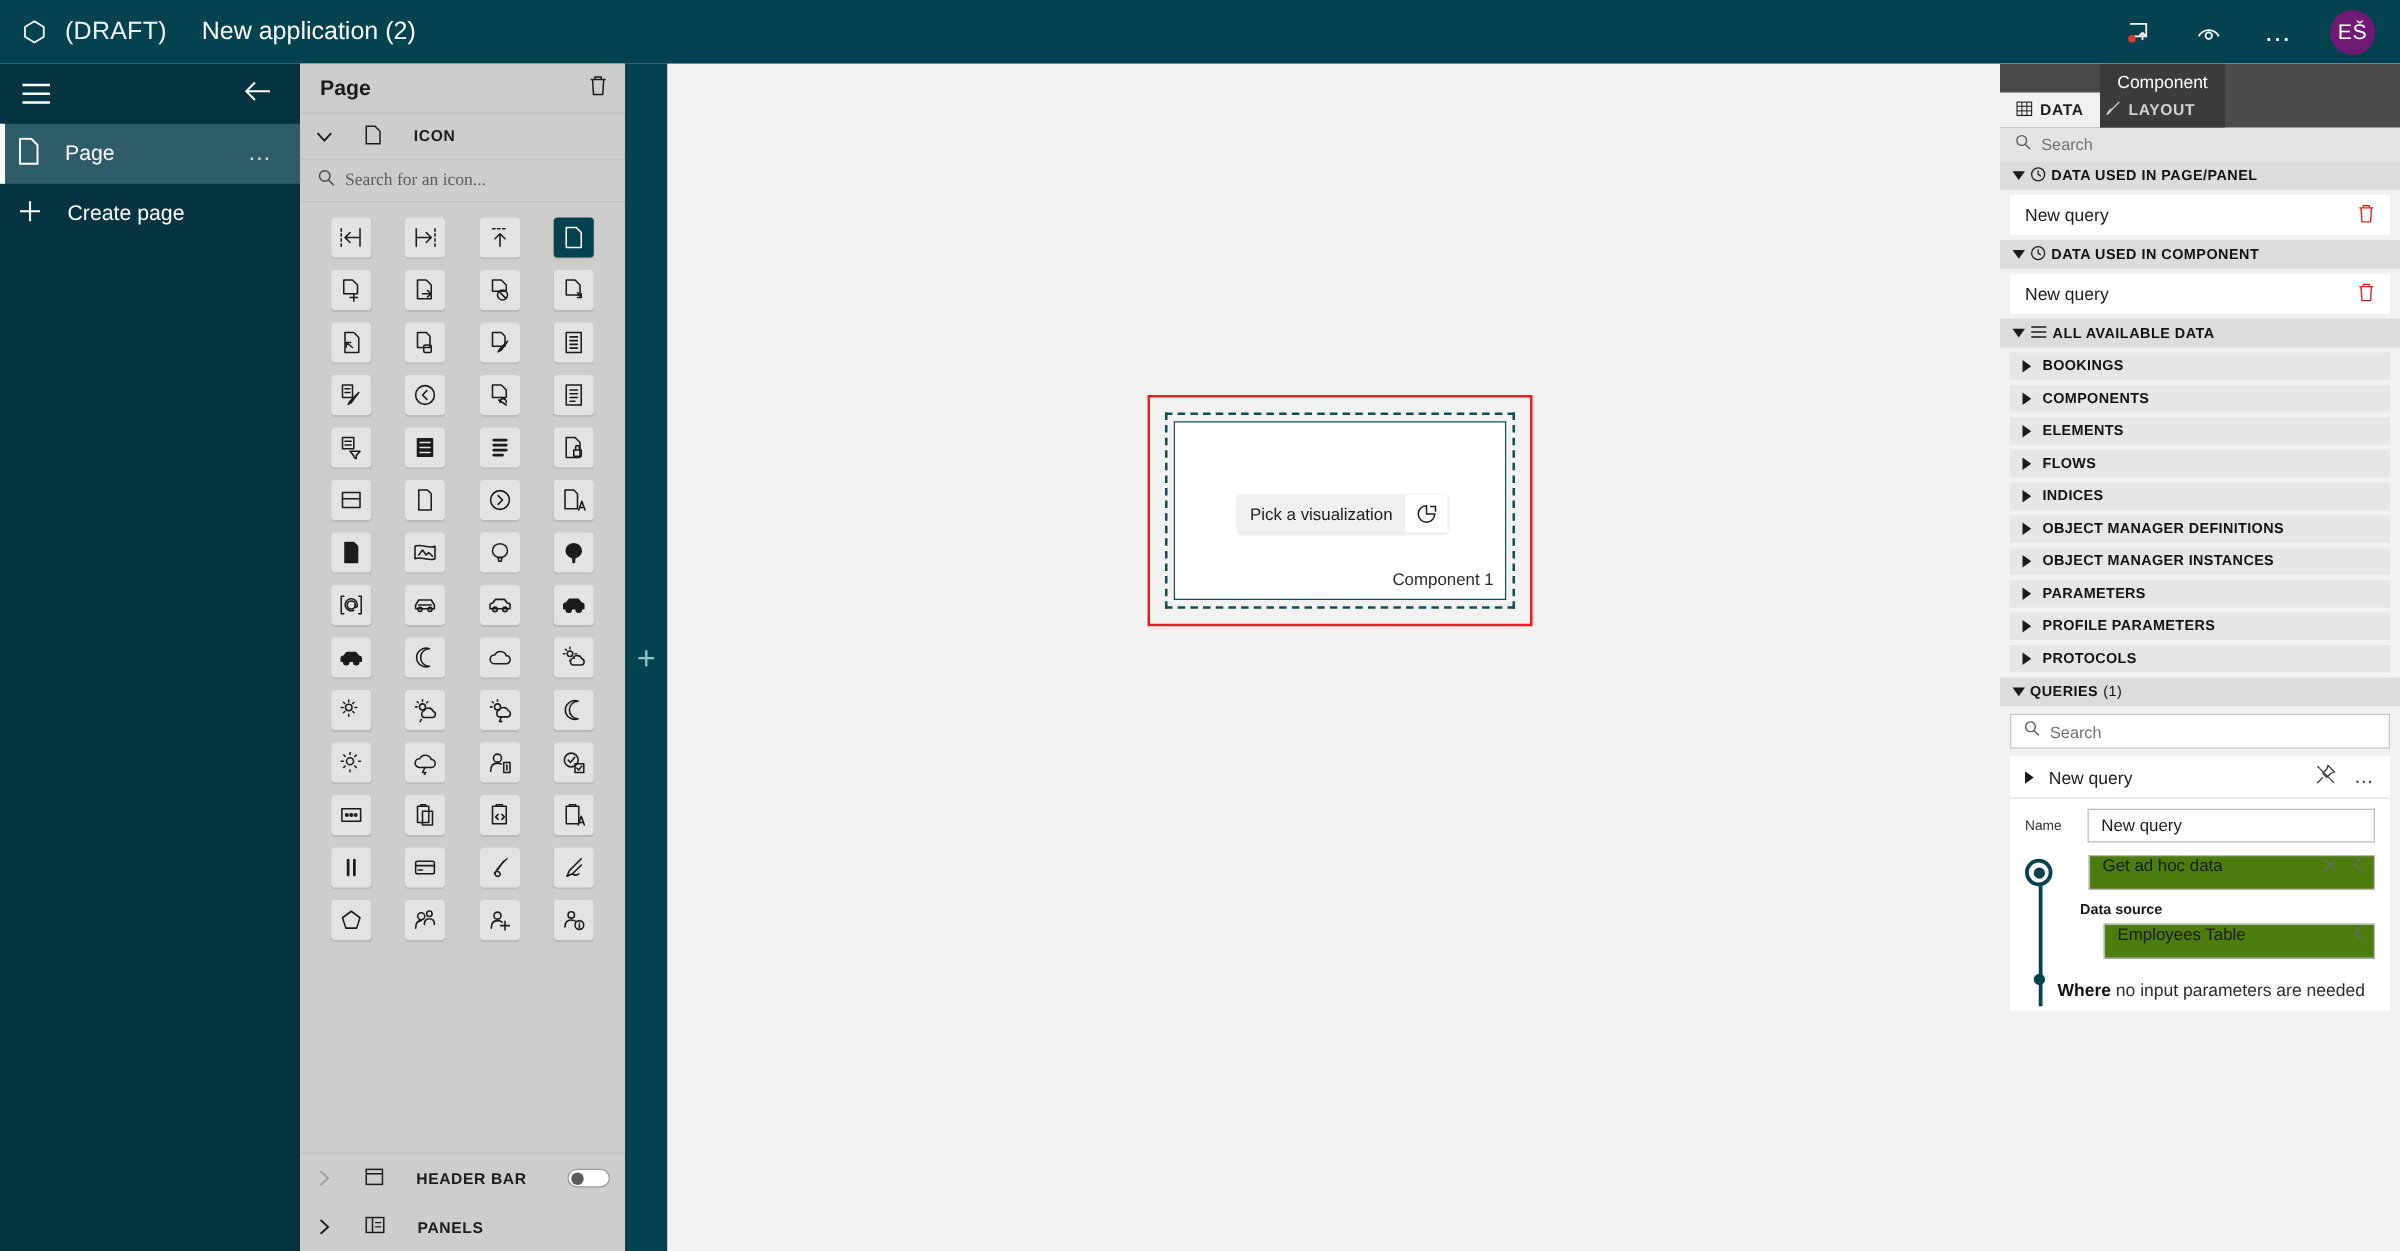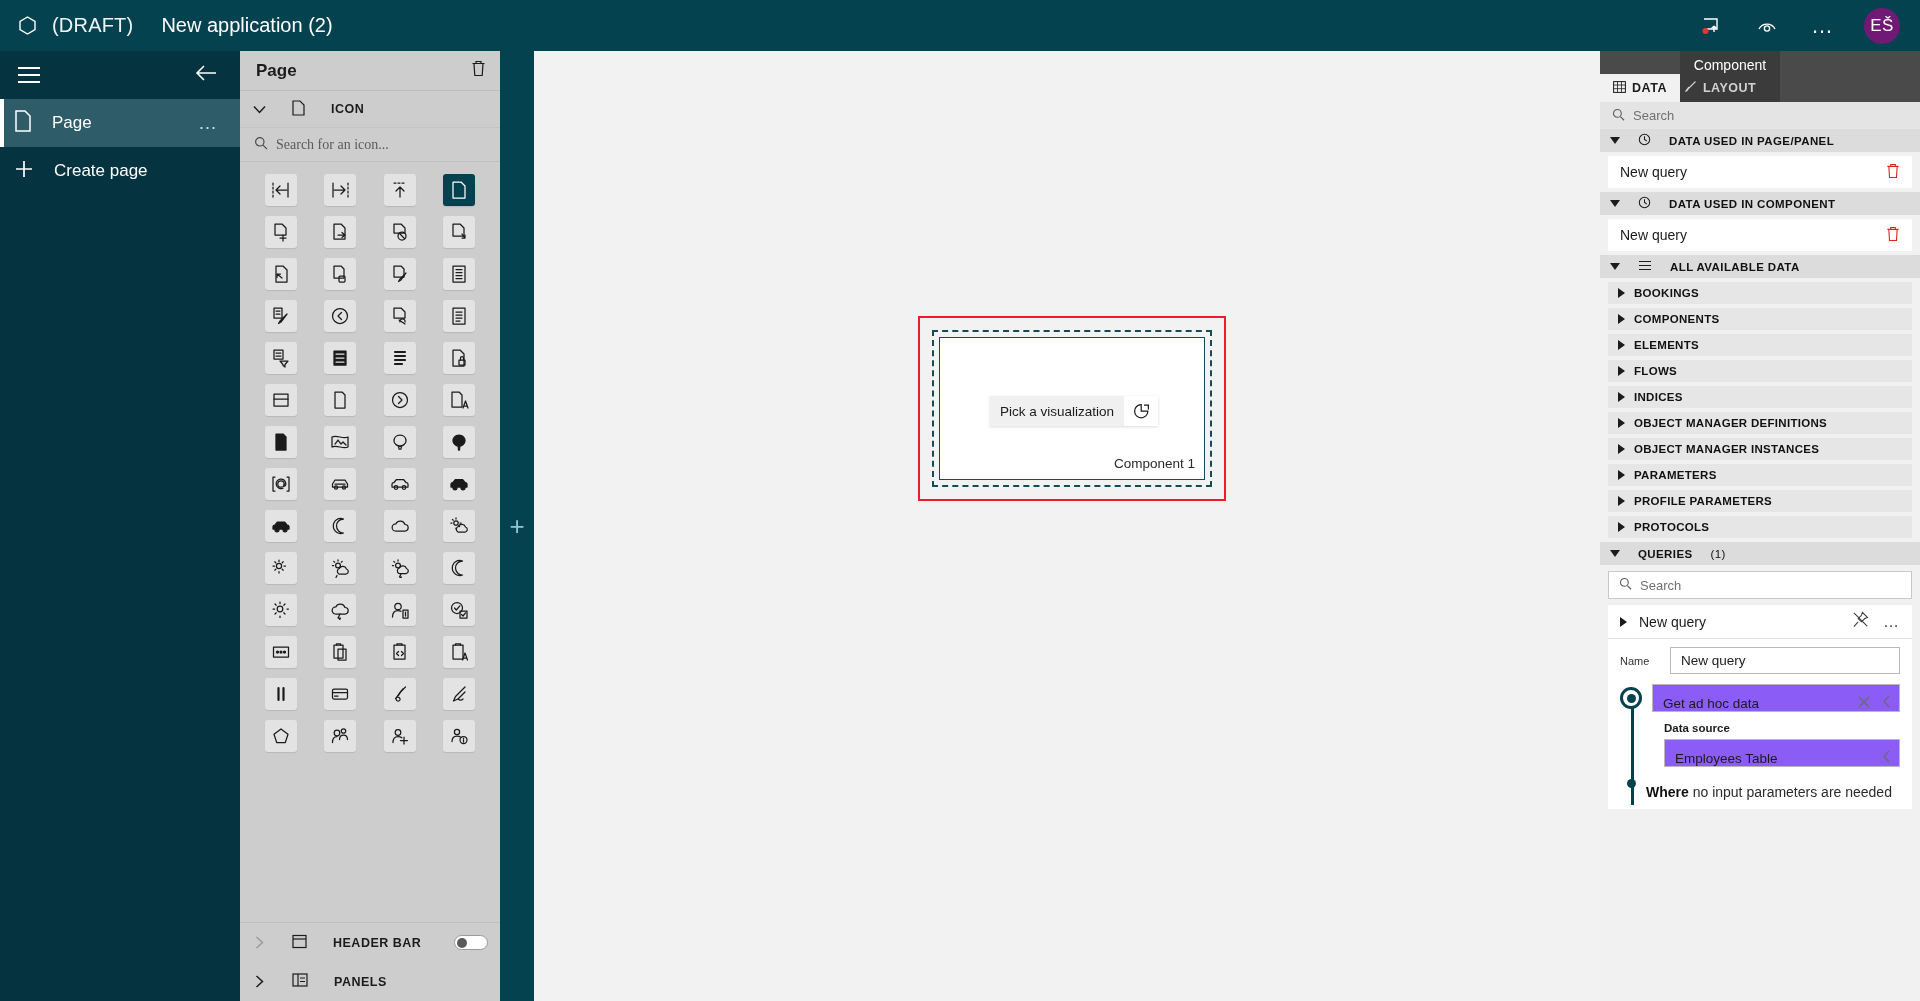--- a/index.html
+++ b/index.html
@@ -173,21 +173,21 @@
   #rp-search {
     height: 27px; background: #e4e4e4; display: flex; align-items: center; gap: 8px; padding: 0 12px;
   }
   #rp-search input {
     border: none; outline: none; background: transparent; font-size: 13px; color: #555; width: 200px;
     font-family: "Liberation Sans", sans-serif;
   }
   #rp-search input::placeholder { color: #707070; }
   #rp-body { flex: 1; overflow: hidden; }
   .rp-section {
-    height: 23px; background: #dcdcdc; display: flex; align-items: center; gap: 18px;
+    height: 23px; background: #dcdcdc; display: flex; align-items: center; gap: 4px;
     padding: 0 10px; font-size: 11.5px; font-weight: bold; letter-spacing: .4px; color: #111;
     cursor: pointer;
   }
   .rp-section .count { font-weight: normal; }
   .rp-query-row {
     height: 32px; background: #ffffff; margin: 4px 8px; display: flex; align-items: center;
     padding: 0 12px; font-size: 14px; color: #1b1b1b;
   }
   .rp-query-row .trash { margin-left: auto; cursor: pointer; }
   .rp-cat {
@@ -215,22 +215,22 @@
   .timeline { position: relative; padding: 6px 0 0 0; margin-left: 12px; }
   .tl-line { position: absolute; left: 11px; top: 20px; bottom: 0; width: 3px; background: #05424f; }
   .tl-node { position: relative; display: flex; align-items: center; gap: 10px; padding-right: 12px; }
   .node-ring {
     width: 22px; height: 22px; border-radius: 50%; border: 3px solid #05424f;
     background: #ffffff; display: flex; align-items: center; justify-content: center; flex: 0 0 22px; z-index: 2;
   }
   .node-ring::after { content: ""; width: 9px; height: 9px; border-radius: 50%; background: #05424f; }
   .node-dot { width: 9px; height: 9px; border-radius: 50%; background: #05424f; margin-left: 7px; flex: 0 0 9px; z-index: 2; }
   .combobox {
-    flex: 1; height: 28px; border: 1px solid #b9b9b9; background: #8b5cf6;
-    display: flex; align-items: flex-end; padding: 0 8px 0 10px; font-size: 13.5px; color: #1b1b1b;
+    flex: 1; height: 28px; border: 1px solid #b9b9b9; background: #4d7c0f;
+    display: flex; align-items: flex-start; padding: 0 8px 0 10px; font-size: 13.5px; color: #1b1b1b; margin-left: 19px;
   }
   .combobox .cb-actions { margin-left: auto; display: flex; align-items: center; gap: 12px; color: #6b6b6b; }
   .sublabel { font-size: 11.5px; font-weight: bold; color: #1b1b1b; margin: 10px 0 5px 44px; }
   .subfield { margin: 0 12px 0 44px; }
   .wherebox { display: flex; align-items: flex-start; gap: 10px; margin-top: 12px; }
   .wheretext { font-size: 14px; color: #2b2b2b; line-height: 26px; padding-right: 16px; }
   .wheretext b { color: #111; }
 </style>
 </head>
 <body>

